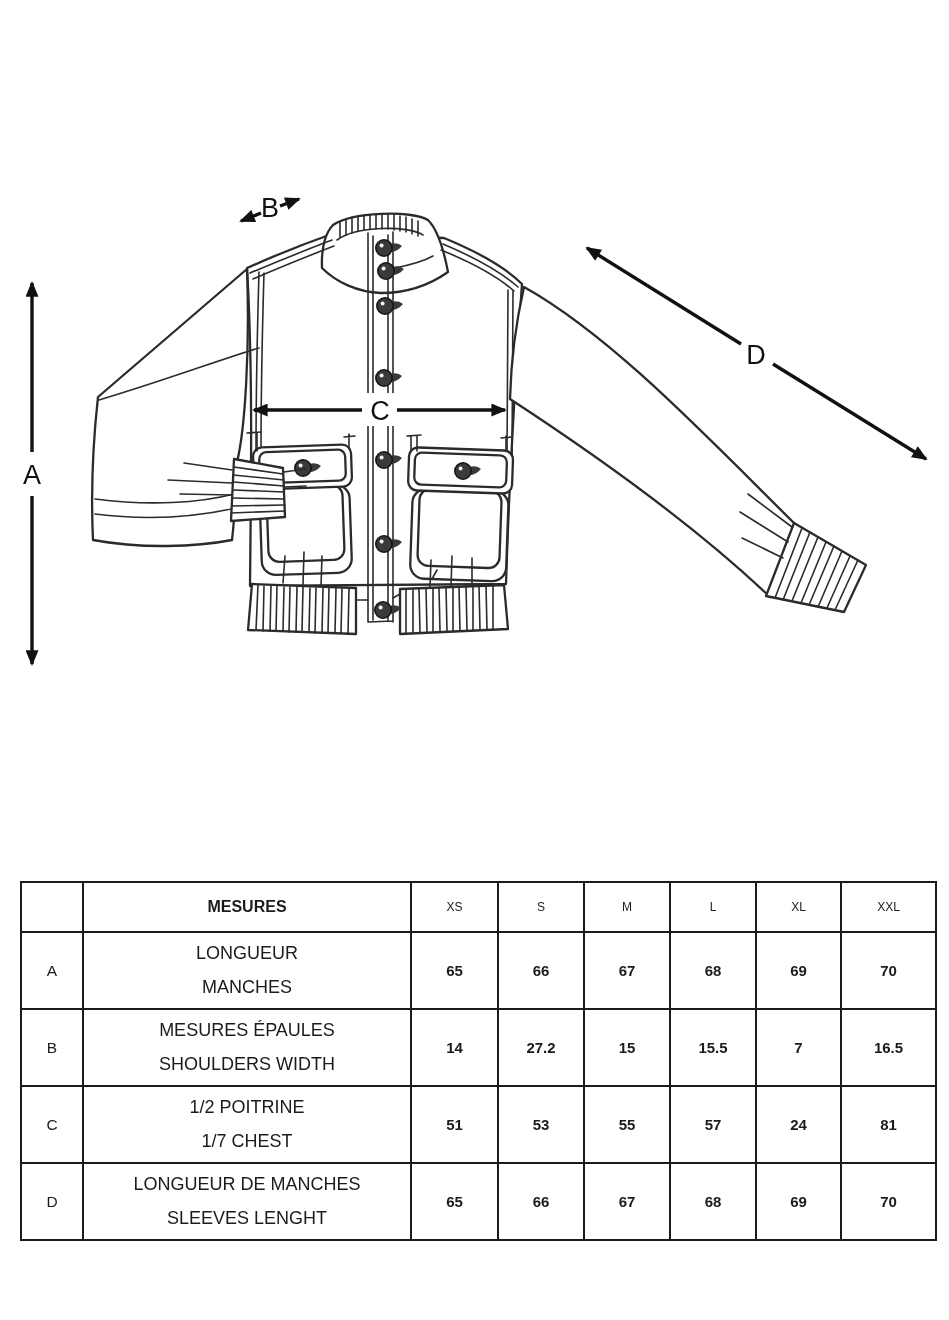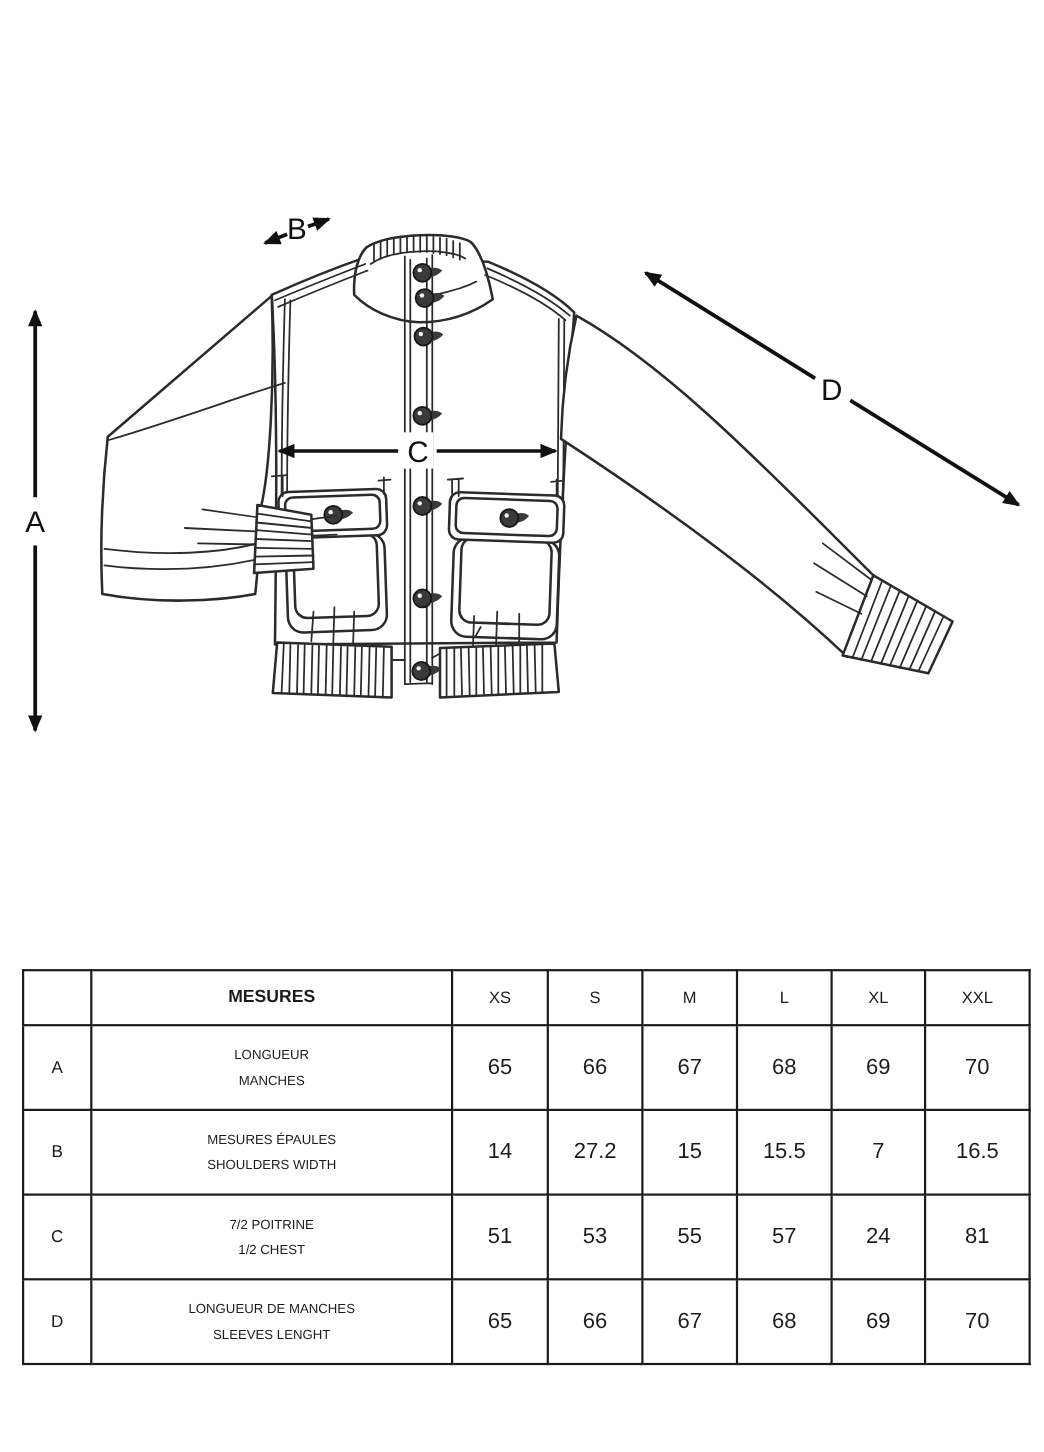--- a/index.html
+++ b/index.html
@@ -30,25 +30,25 @@
   }
   .size-table th, .size-table td {
     border: 2px solid #1b1b1b;
     text-align: center;
     vertical-align: middle;
     font-weight: 400;
     padding: 0;
   }
   .size-table thead tr { height: 50px; }
   .size-table tbody tr { height: 77px; }
-  .size-table th { font-size: 15px; }
+  .size-table th { font-size: 12px; }
   .size-table th.measures { font-weight: 700; font-size: 16px; }
   .size-table td.letter { font-size: 15.5px; }
-  .size-table td.label  { font-size: 12px; line-height: 1.85; }
-  .size-table td.val    { font-size: 20px; }
+  .size-table td.label  { font-size: 18px; line-height: 1.85; }
+  .size-table td.val    { font-size: 15px; font-weight: bold; }
 </style>
 </head>
 <body>
 
 <div class="page">
 
   <svg class="diagram" width="949" height="800" viewBox="0 0 949 800" xmlns="http://www.w3.org/2000/svg">
     <defs>
       <marker id="ah" viewBox="0 0 12 10" refX="10.5" refY="5" markerWidth="17" markerHeight="13" markerUnits="userSpaceOnUse" orient="auto-start-reverse">
         <path d="M0,0 L12,5 L0,10 Z" fill="#111111" stroke="none"></path>
@@ -191,22 +191,22 @@
         <td class="val">14</td>
         <td class="val">27.2</td>
         <td class="val">15</td>
         <td class="val">15.5</td>
         <td class="val">7</td>
         <td class="val">16.5</td>
       </tr>
       <tr>
         <td class="letter">C</td>
         <td class="label">
-          <div>7/2 POITRINE</div>
-          <div>1/2 CHEST</div>
+          <div>1/2 POITRINE</div>
+          <div>1/7 CHEST</div>
         </td>
         <td class="val">51</td>
         <td class="val">53</td>
         <td class="val">55</td>
         <td class="val">57</td>
         <td class="val">24</td>
         <td class="val">81</td>
       </tr>
       <tr>
         <td class="letter">D</td>

